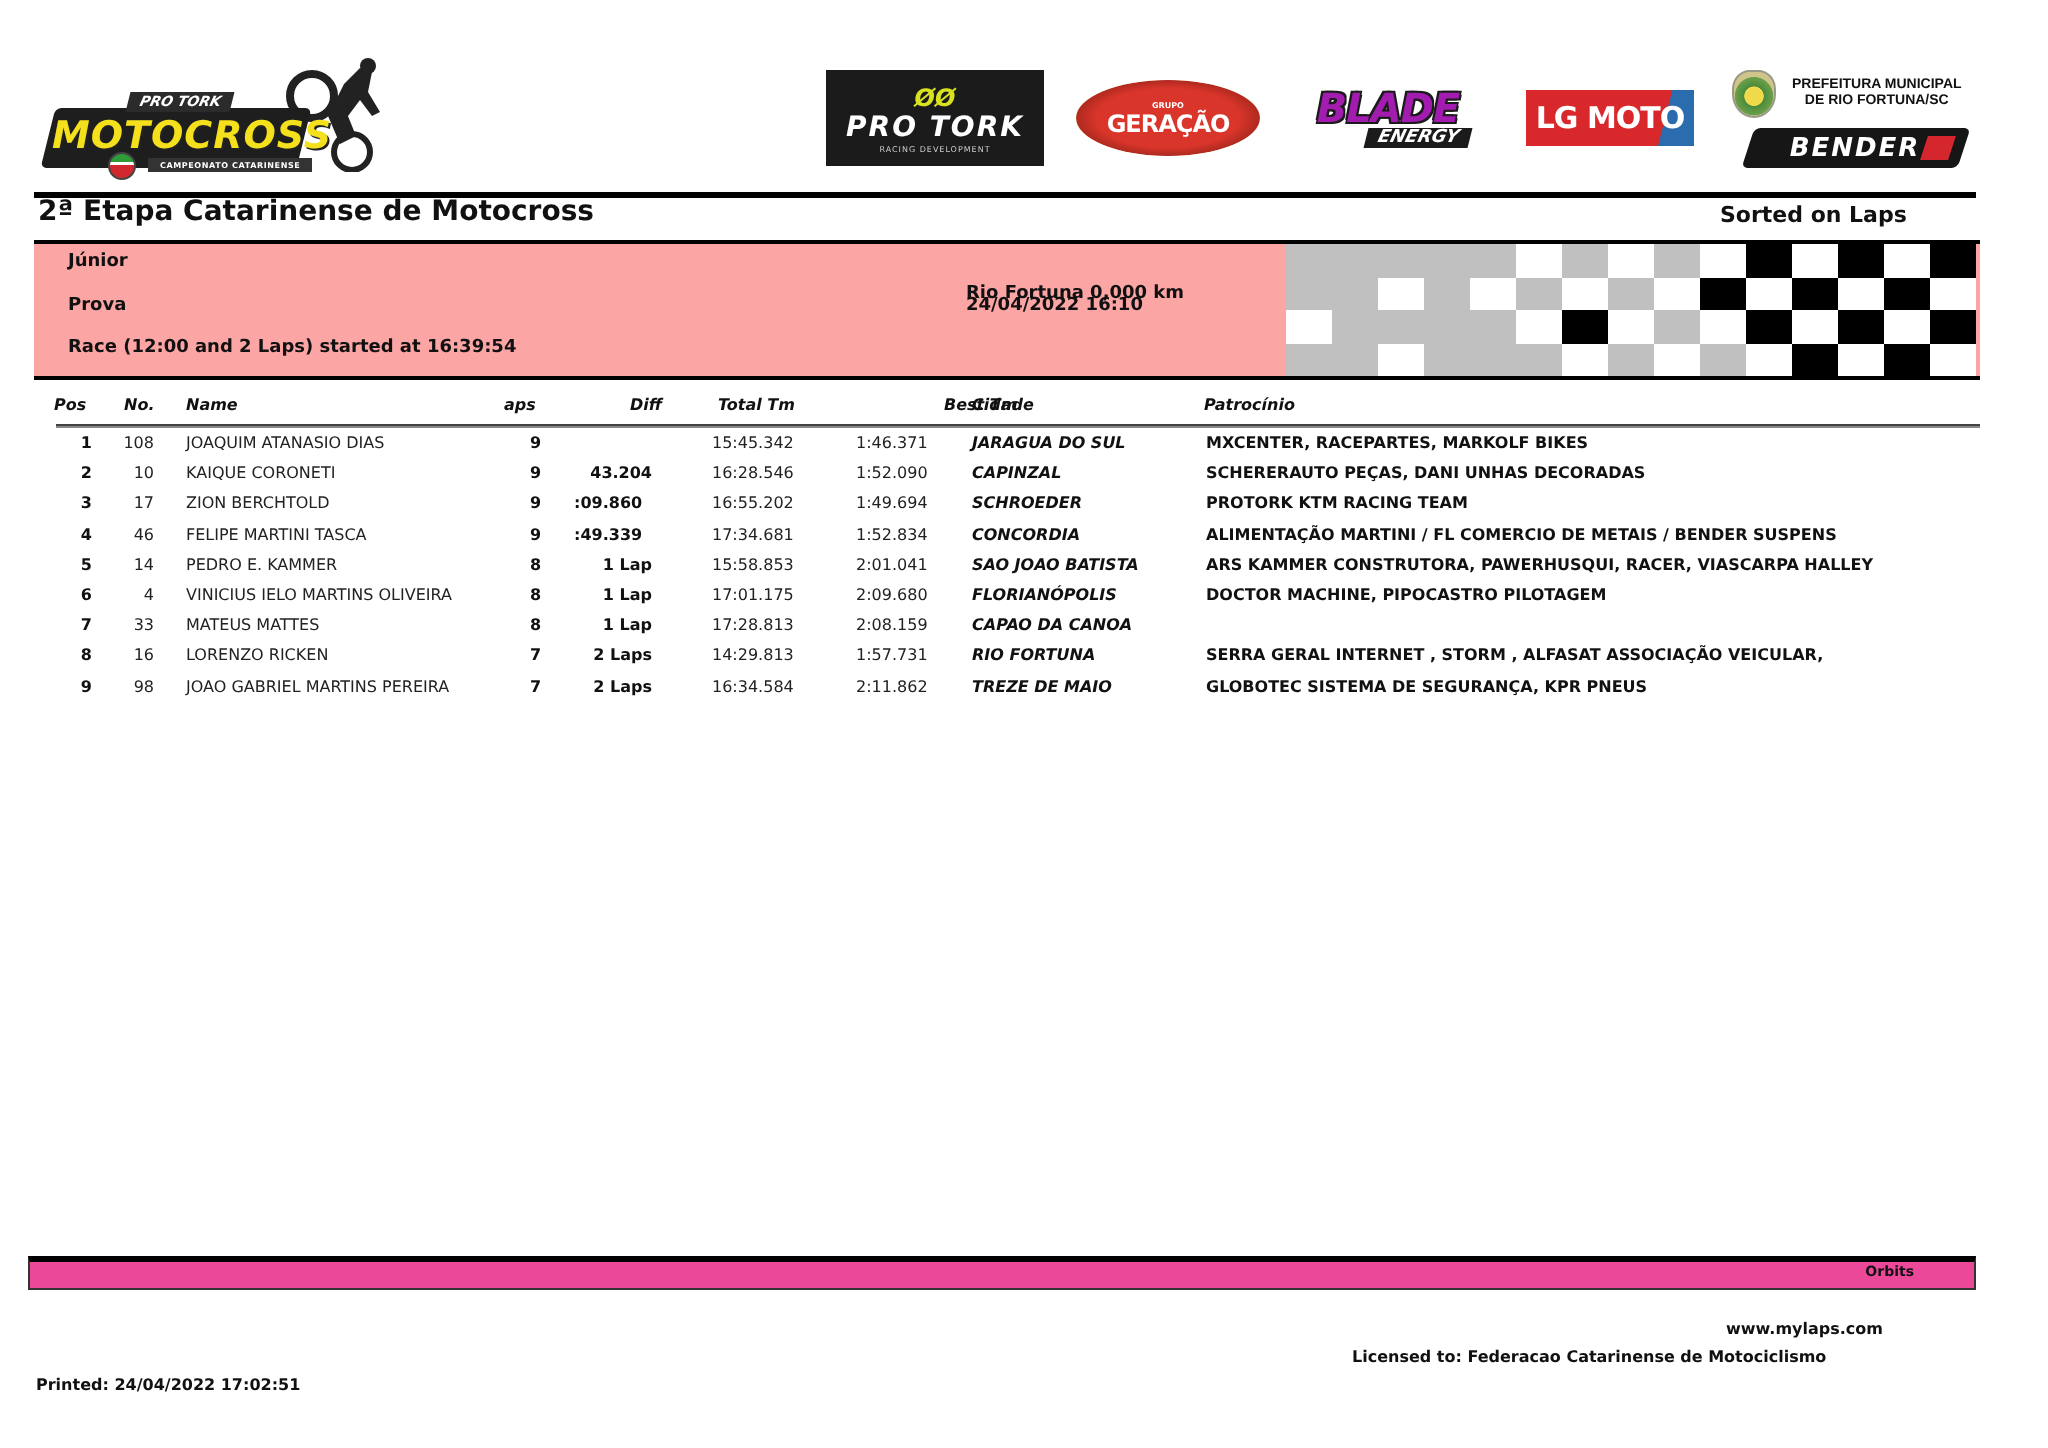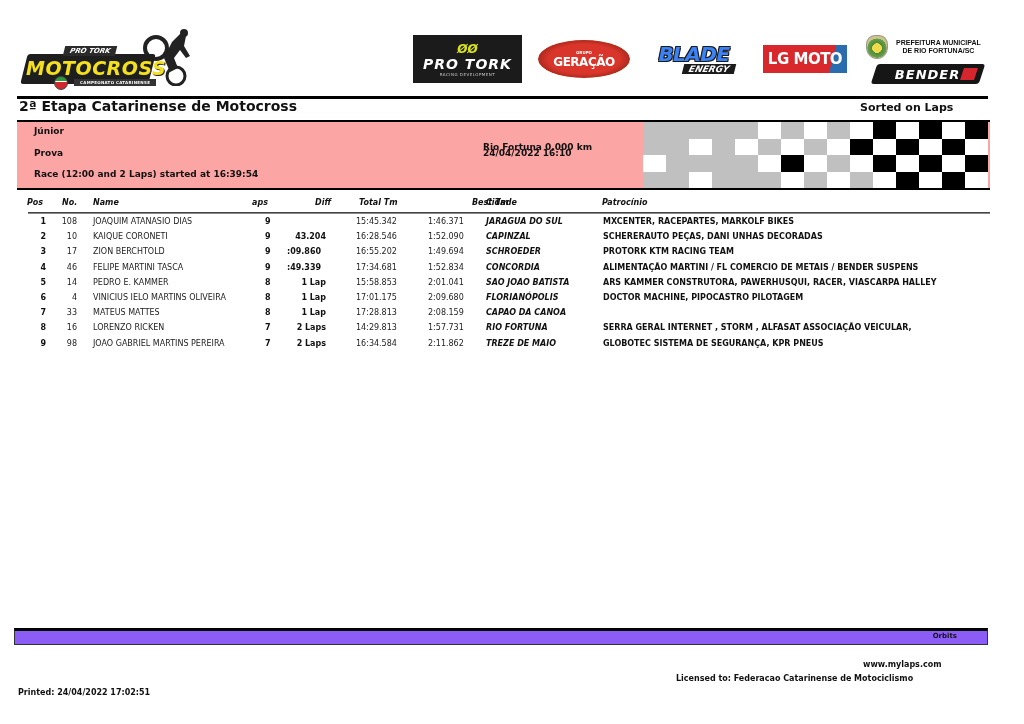--- a/index.html
+++ b/index.html
@@ -41,21 +41,21 @@
   .sp-protork .tx { font: bold italic 14px "DejaVu Sans", sans-serif; color: #fff; letter-spacing: 1px; }
   .sp-protork .sub { font: 4px "DejaVu Sans", sans-serif; color: #ccc; letter-spacing: .5px; }
 
   .sp-geracao { left: 538px; width: 92px; top: 40px; height: 38px; border-radius: 50%;
     background: radial-gradient(ellipse at center, #d9352a 55%, #b02a20 70%, #e2b047 72%, #b8862e 100%);
     flex-direction: column; }
   .sp-geracao .g1 { font: bold 4px "DejaVu Sans", sans-serif; color: #fff; }
   .sp-geracao .g2 { font: bold 12px "DejaVu Sans", sans-serif; color: #fff; letter-spacing: -.5px; }
 
   .sp-blade { left: 645px; width: 98px; flex-direction: column; }
-  .sp-blade .b1 { font: bold italic 20px "DejaVu Sans", sans-serif; color: #3b82f6; letter-spacing: -.5px;
+  .sp-blade .b1 { font: bold italic 20px "DejaVu Sans", sans-serif; color: #a21caf; letter-spacing: -.5px;
     text-shadow: 1px 1px 0 #1b1b1b, -1px -1px 0 #1b1b1b, 1px -1px 0 #1b1b1b, -1px 1px 0 #1b1b1b; line-height: 20px; }
   .sp-blade .b2 { font: bold italic 9px "DejaVu Sans", sans-serif; color: #fff; background: #1b1b1b; padding: 0 6px; transform: skewX(-14deg); margin-left: 30px; }
 
   .sp-lgmoto { left: 763px; width: 84px; top: 45px; height: 28px; background: linear-gradient(180deg, #d9282c 0 100%); position: absolute; }
   .sp-lgmoto:after { content: ""; position: absolute; right: 0; top: 0; width: 18px; height: 100%; background: #2a6cae; clip-path: polygon(40% 0, 100% 0, 100% 100%, 0 100%); }
   .sp-lgmoto .lg { font: bold 15px "DejaVu Sans", sans-serif; color: #fff; position: relative; z-index: 1; letter-spacing: -.5px; }
 
   .sp-prefeitura { left: 866px; top: 35px; width: 120px; height: 24px; justify-content: flex-start; gap: 8px; }
   .sp-prefeitura .crest { width: 22px; height: 24px; border-radius: 40% 40% 50% 50%;
     background: radial-gradient(circle at 50% 55%, #f0d94a 30%, #4b8a3a 32%, #6aa04a 60%, #cfc48a 62%); border: 1px solid #998; }
@@ -106,21 +106,21 @@
   .col-diff-l { left: 287px; }
   .col-total { left: 356px; }
   .col-best { left: 428px; }
   .col-city { left: 486px; font-style: italic; }
   .col-spons { left: 603px; }
 
   .hpos { left: 27px; } .hno { left: 62px; } .hname { left: 93px; } .hlaps { left: 252px; }
   .hdiff { left: 315px; } .htotal { left: 359px; } .hbest { left: 428px; padding-left: 44px; } .hcity { left: 486px; } .hspons { left: 602px; }
 
   
-  .foot-panel { left: 14px; top: 628px; width: 974px; height: 17px; background: #8b5cf6;
+  .foot-panel { left: 14px; top: 628px; width: 974px; height: 17px; background: #ec4899;
     border: 1px solid #333; border-top: 3px solid #000; }
   .orbits { right: 30px; top: 1px; font: bold 7px "DejaVu Sans", sans-serif; position: absolute; }
   .mylaps { left: 863px; top: 660px; font: bold 8px "DejaVu Sans", sans-serif; }
   .licensed { left: 676px; top: 674px; font: bold 8px "DejaVu Sans", sans-serif; }
   .printed { left: 18px; top: 688px; font: bold 8px "DejaVu Sans", sans-serif; }
 </style>
 </head>
 <body>
 
 <div class="abs logo-main">

